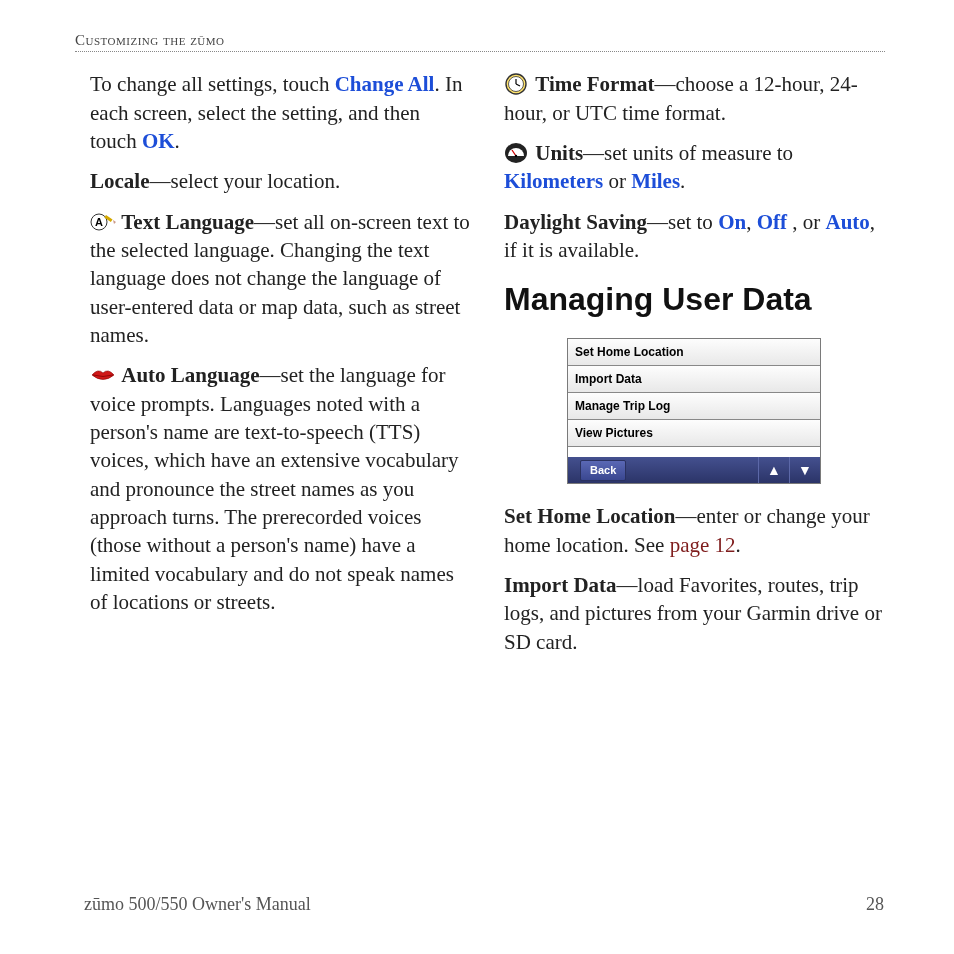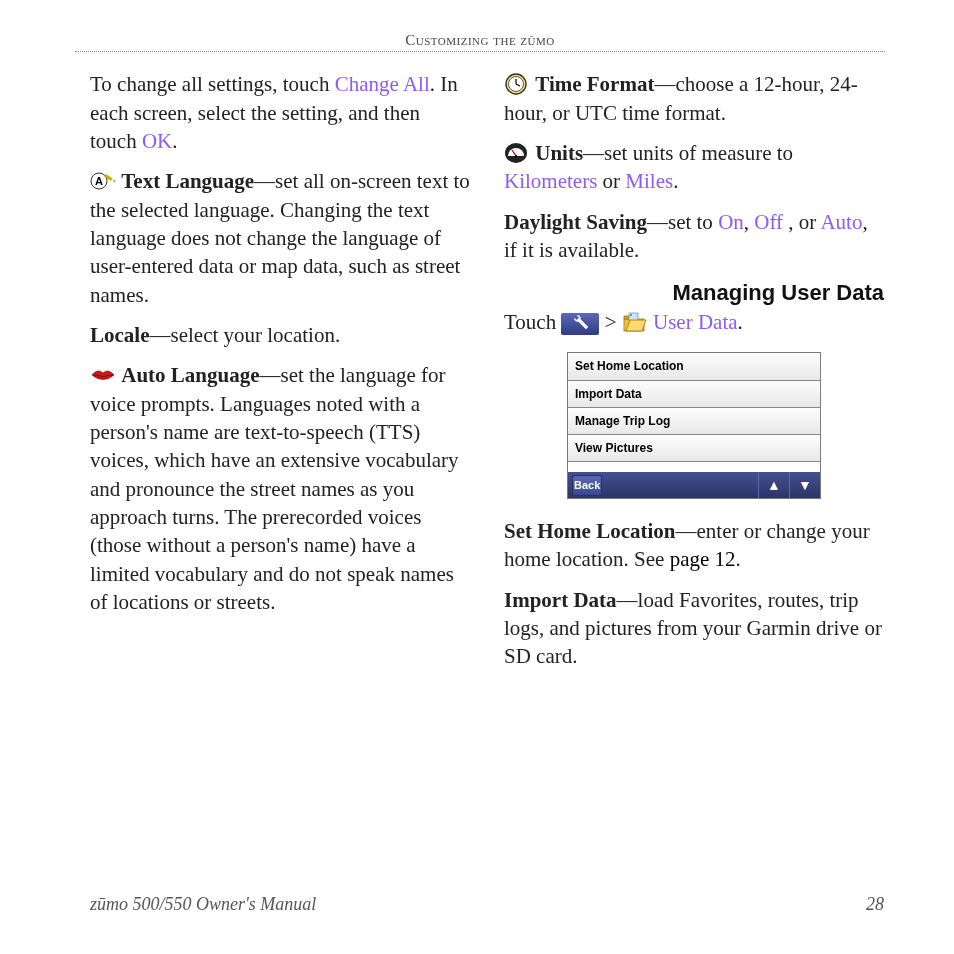--- a/index.html
+++ b/index.html
@@ -18,49 +18,48 @@
   .page {
     padding: 30px 70px 0 90px;
     box-sizing: border-box;
     height: 100%;
     position: relative;
   }
   .header-line {
     font-variant: small-caps;
     font-size: 15px;
     letter-spacing: 0.5px;
-    text-align: center;
+    text-align: left;
     color: #444;
     border-bottom: 1px dotted #888;
     padding-bottom: 1px;
     margin-bottom: 18px;
     margin-left: -15px;
     margin-right: -1px;
   }
   .columns {
     display: flex;
     gap: 34px;
   }
   .col {
     flex: 1;
     min-width: 0;
   }
   p {
     margin: 0 0 12px 0;
   }
   .bold { font-weight: bold; }
-  .link { color: #8b5cf6; font-weight: normal; }
-  .link-plain { color: #000000; }
+  .link { color: #1d4ed8; font-weight: bold; }
+  .link-plain { color: #7f1d1d; }
   .heading {
     font-family: Arial, Helvetica, sans-serif;
     font-weight: bold;
-    font-size: 22px;
+    font-size: 32px;
     margin: 14px 0 0 0;
     color: #111;
-    text-align: right;
   }
   .touch-line {
     margin-top: 0;
   }
 
   
   .inline-icon {
     display: inline-block;
     vertical-align: -4px;
     width: 26px;
@@ -92,22 +91,22 @@
     display: flex;
     align-items: center;
     height: 26px;
     color: #fff;
     font-size: 11px;
   }
   .device-back {
     background: linear-gradient(#5a68b5, #3a4790);
     border: 1px solid #2a3160;
     border-radius: 2px;
-    padding: 2px 1px;
-    margin-left: 4px;
+    padding: 2px 9px;
+    margin-left: 12px;
     font-weight: bold;
   }
   .device-arrows {
     margin-left: auto;
     display: flex;
   }
   .device-arrow {
     width: 30px;
     text-align: center;
     font-size: 14px;
@@ -122,25 +121,24 @@
     border-radius: 2px;
     padding: 0 4px;
     vertical-align: -4px;
     height: 22px;
     line-height: 22px;
   }
 
   .footer {
     position: absolute;
     bottom: 38px;
-    left: 90px;
+    left: 84px;
     right: 70px;
     display: flex;
     justify-content: space-between;
-    font-style: italic;
     font-size: 18px;
     color: #555;
   }
 </style>
 </head>
 <body>
 
 <svg width="0" height="0" style="position:absolute">
   <defs>
     <g id="pencil-a-icon">
@@ -182,31 +180,31 @@
   <div class="header-line">Customizing the zūmo</div>
 
   <div class="columns">
 
     <div class="col">
       <p>
         <span>To change all settings, touch </span><span class="link">Change All</span><span>. In each screen, select the setting, and then touch </span><span class="link">OK</span><span>.</span>
       </p>
 
       <p>
+        <span class="bold">Locale</span><span>—select your location.</span>
+      </p>
+
+      <p>
         <span class="inline-icon"><svg width="26" height="22">
               <use href="#pencil-a-icon"></use>
             </svg></span>
         <span class="bold">Text Language</span><span>—set all on-screen text to the selected language. Changing the text language does not change the language of user-entered data or map data, such as street names.</span>
       </p>
 
       <p>
-        <span class="bold">Locale</span><span>—select your location.</span>
-      </p>
-
-      <p>
         <span class="inline-icon"><svg width="26" height="22">
               <use href="#lips-icon"></use>
             </svg></span>
         <span class="bold">Auto Language</span><span>—set the language for voice prompts. Languages noted with a person's name are text-to-speech (TTS) voices, which have an extensive vocabulary and pronounce the street names as you approach turns. The prerecorded voices (those without a person's name) have a limited vocabulary and do not speak names of locations or streets.</span>
       </p>
     </div>
 
     <div class="col">
       <p>
         <span class="inline-icon"><svg width="26" height="22">
@@ -221,27 +219,20 @@
               <use href="#gauge-icon"></use>
             </svg></span>
         <span class="bold">Units</span><span>—set units of measure to </span><span class="link">Kilometers</span><span> or </span><span class="link">Miles</span><span>.</span>
       </p>
 
       <p>
         <span class="bold">Daylight Saving</span><span>—set to </span><span class="link">On</span><span>, </span><span class="link">Off</span><span> , or </span><span class="link">Auto</span><span>, if it is available.</span>
       </p>
 
       <div class="heading">Managing User Data</div>
-      <p class="touch-line">
-        <span>Touch </span><span class="wrench-btn"><svg width="30" height="20" viewBox="0 0 26 22">
-              <use href="#wrench-icon"></use>
-            </svg></span><span> &gt; </span><span class="inline-icon"><svg width="26" height="22">
-              <use href="#folder-icon"></use>
-            </svg></span> <span class="link">User Data</span><span>.</span>
-      </p>
 
       <div class="device">
         <div class="device-row">Set Home Location</div>
         <div class="device-row">Import Data</div>
         <div class="device-row">Manage Trip Log</div>
         <div class="device-row">View Pictures</div>
         <div class="device-spacer"></div>
         <div class="device-bottom">
           <div class="device-back">Back</div>
           <div class="device-arrows">

